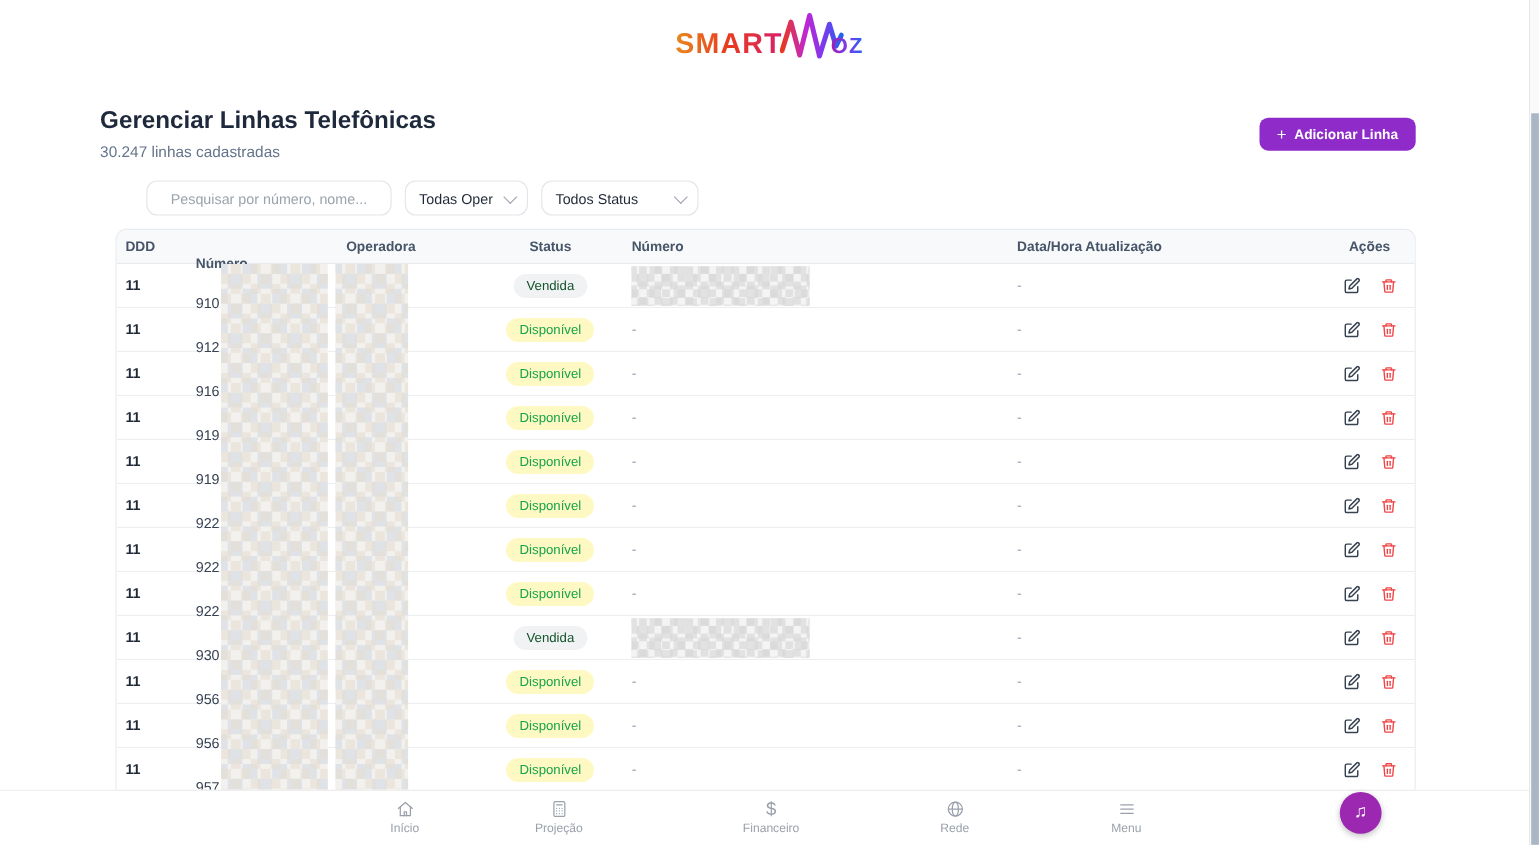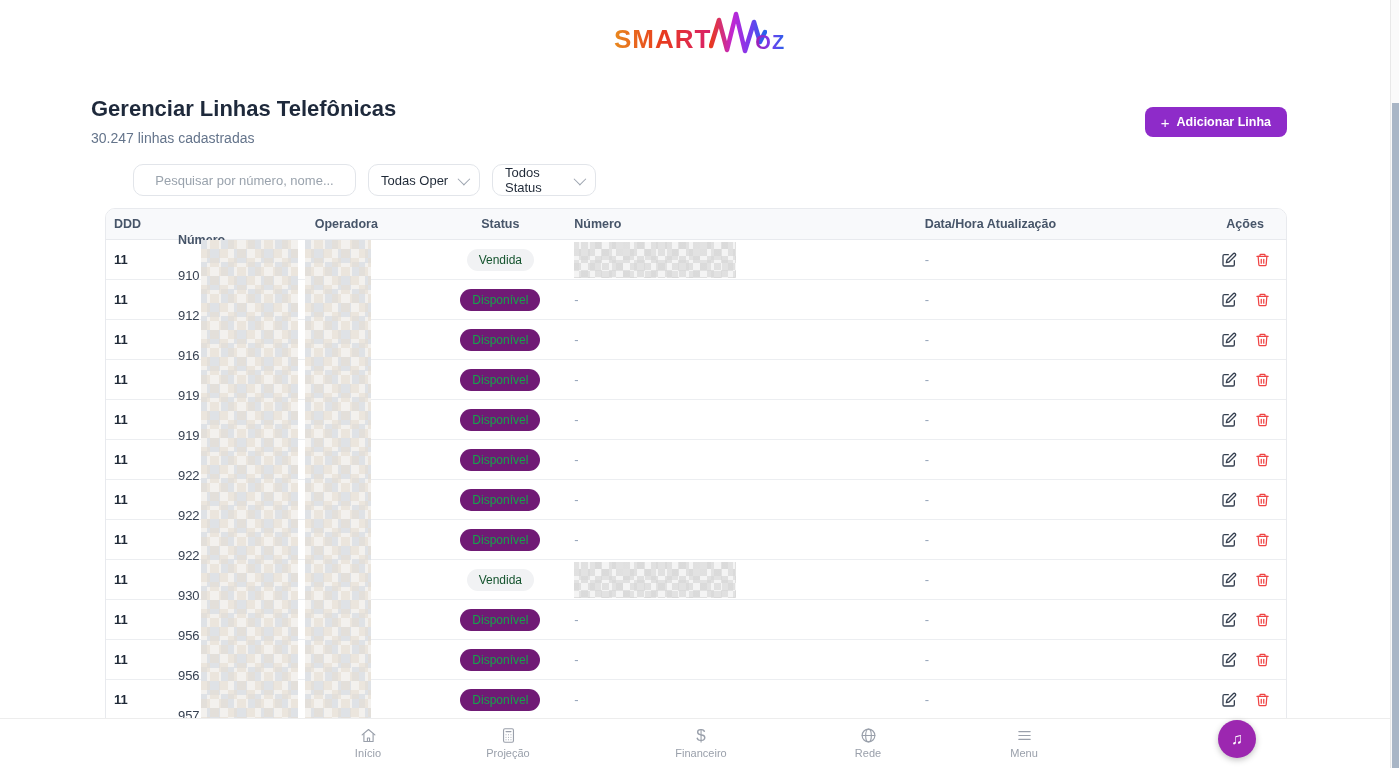--- a/index.html
+++ b/index.html
@@ -31,21 +31,21 @@
   .filters { position:absolute; left:105px; top:164px; display:flex; gap:12px; }
   .search-input { width:223px; height:32px; border:1px solid #e2e5ea; border-radius:10px;
     padding:0 14px; font-size:13px; color:#374151; text-align:center; outline:none;
     font-family:inherit;margin-left:28px; }
   .search-input::placeholder { color:#9aa3ad; }
   .dropdown { height:32px; border:1px solid #e2e5ea; border-radius:10px; background:#fff;
     display:flex; align-items:center; gap:10px; padding:0 12px; font-size:13px;
     color:#1f2937; cursor:pointer; }
   .dd-operator { width:112px; }
   .dd-operator .dd-label { overflow:hidden; white-space:nowrap; max-width:76px; }
-  .dd-status { width:104px; justify-content:space-between; }
+  .dd-status { width:143px; justify-content:space-between; }
   .chevron { width:9px; height:9px; border-right:1.5px solid #9ca3af; border-bottom:1.5px solid #9ca3af;
     transform:rotate(45deg) translateY(-2px); flex:none; }
 
   
   .table-card { position:absolute; left:105px; top:208px; width:1182px; height:511px;
     border:1px solid #e8eaee; border-radius:10px 10px 0 0; overflow:hidden; background:#fff; }
   .thead { display:flex; align-items:center; height:31px; background:#f8f9fb;
     border-bottom:1px solid #e8eaee; font-size:12.5px; font-weight:700; color:#475569; }
   .tbody { position:relative; }
   .trow { display:flex; align-items:center; height:40px; border-bottom:1px solid #eceef1;
@@ -54,21 +54,21 @@
   .col-num   { width:136px; padding-left:8px;margin-top:32px; }
   .col-op    { width:130px; padding-left:9px; }
   .col-stat  { width:130px; text-align:center; }
   .col-user  { width:350px; padding-left:9px; }
   .col-data  { width:290px; padding-left:10px; }
   .col-act   { width:82px;  text-align:center; }
   .trow .col-ddd { font-weight:700; color:#1f2937; }
   .dash { color:#94a3b8; }
 
   .badge { display:inline-block; padding:4px 12px; border-radius:12px; font-size:12px; font-weight:500; }
-  .badge-green { background:#701a75; color:#16a34a; }
+  .badge-green { background:#fef9c3; color:#16a34a; }
   .badge-gray  { background:#f1f2f4; color:#14532d; }
 
   .actions { display:flex; justify-content:center; align-items:center; gap:18px; }
   .icon-btn { background:none; border:none; cursor:pointer; padding:0; line-height:0; }
 
   
   .mosaic-strip { position:absolute; top:0; height:480px; z-index:2;
     background-image:
       repeating-conic-gradient(from 0deg, #e6ded299 0% 25%, transparent 0% 50%),
       repeating-conic-gradient(from 0deg, #f3f1ee 0% 25%, #dfe2e6 0% 50%);

